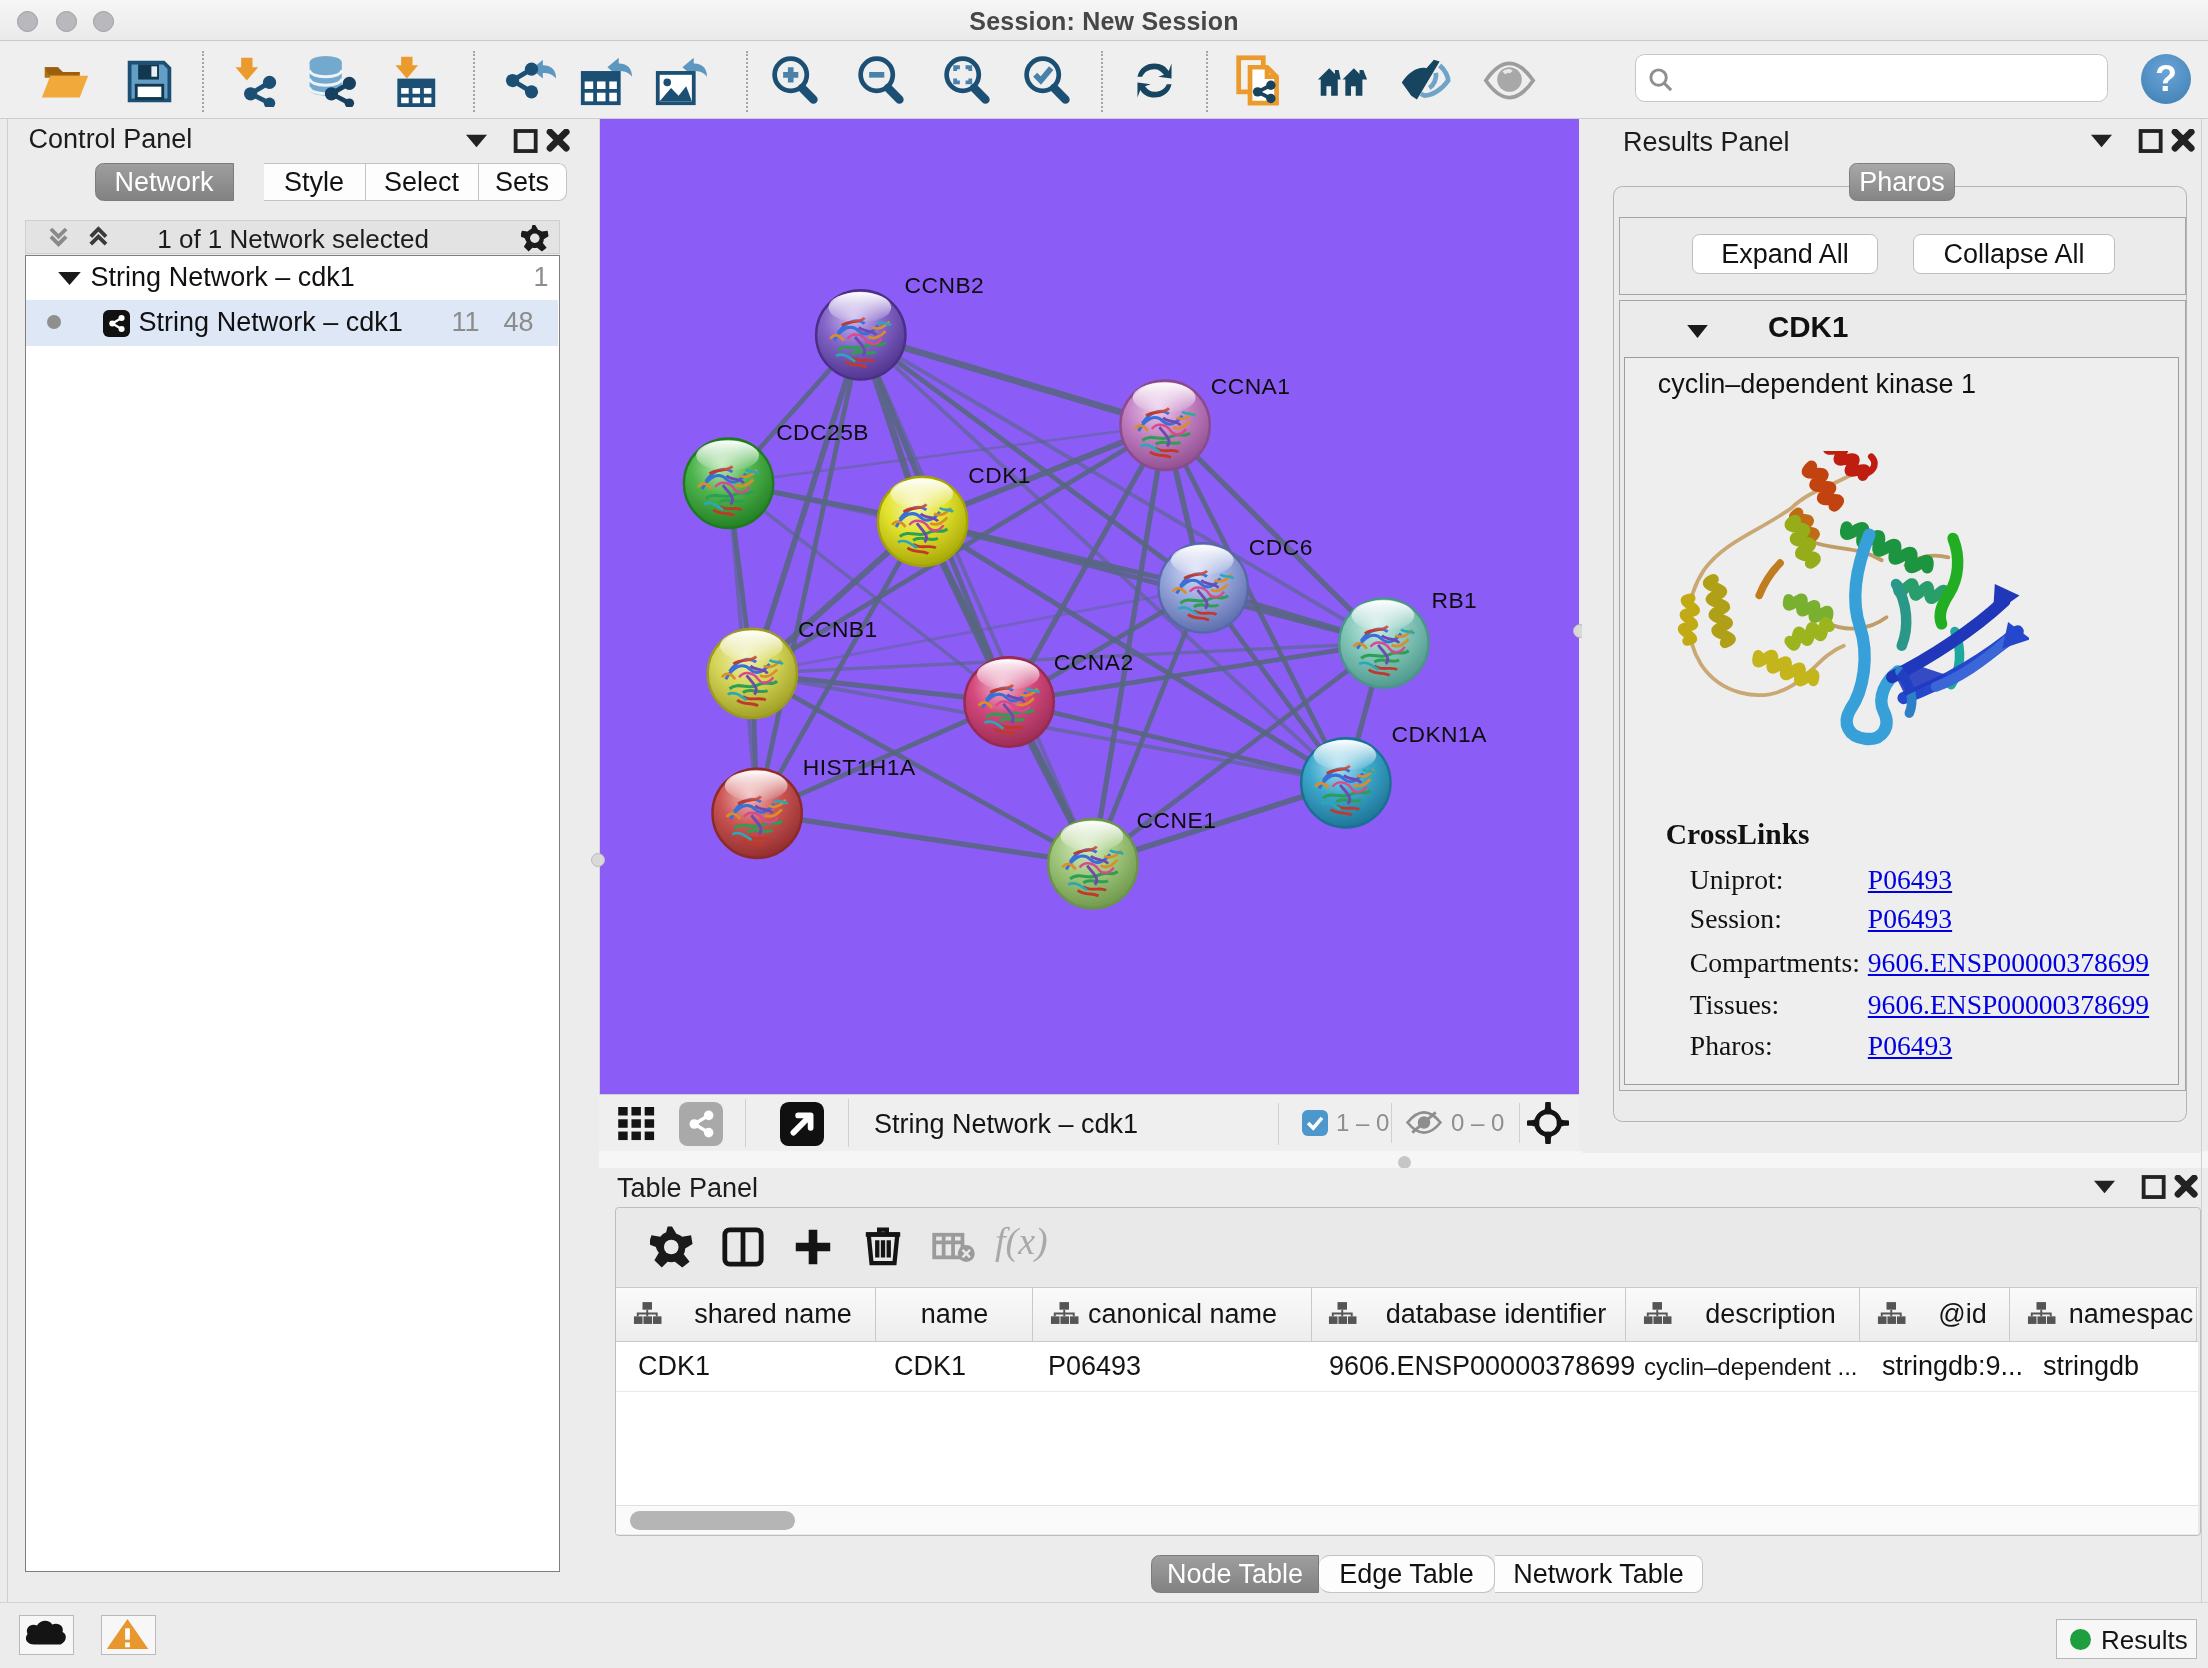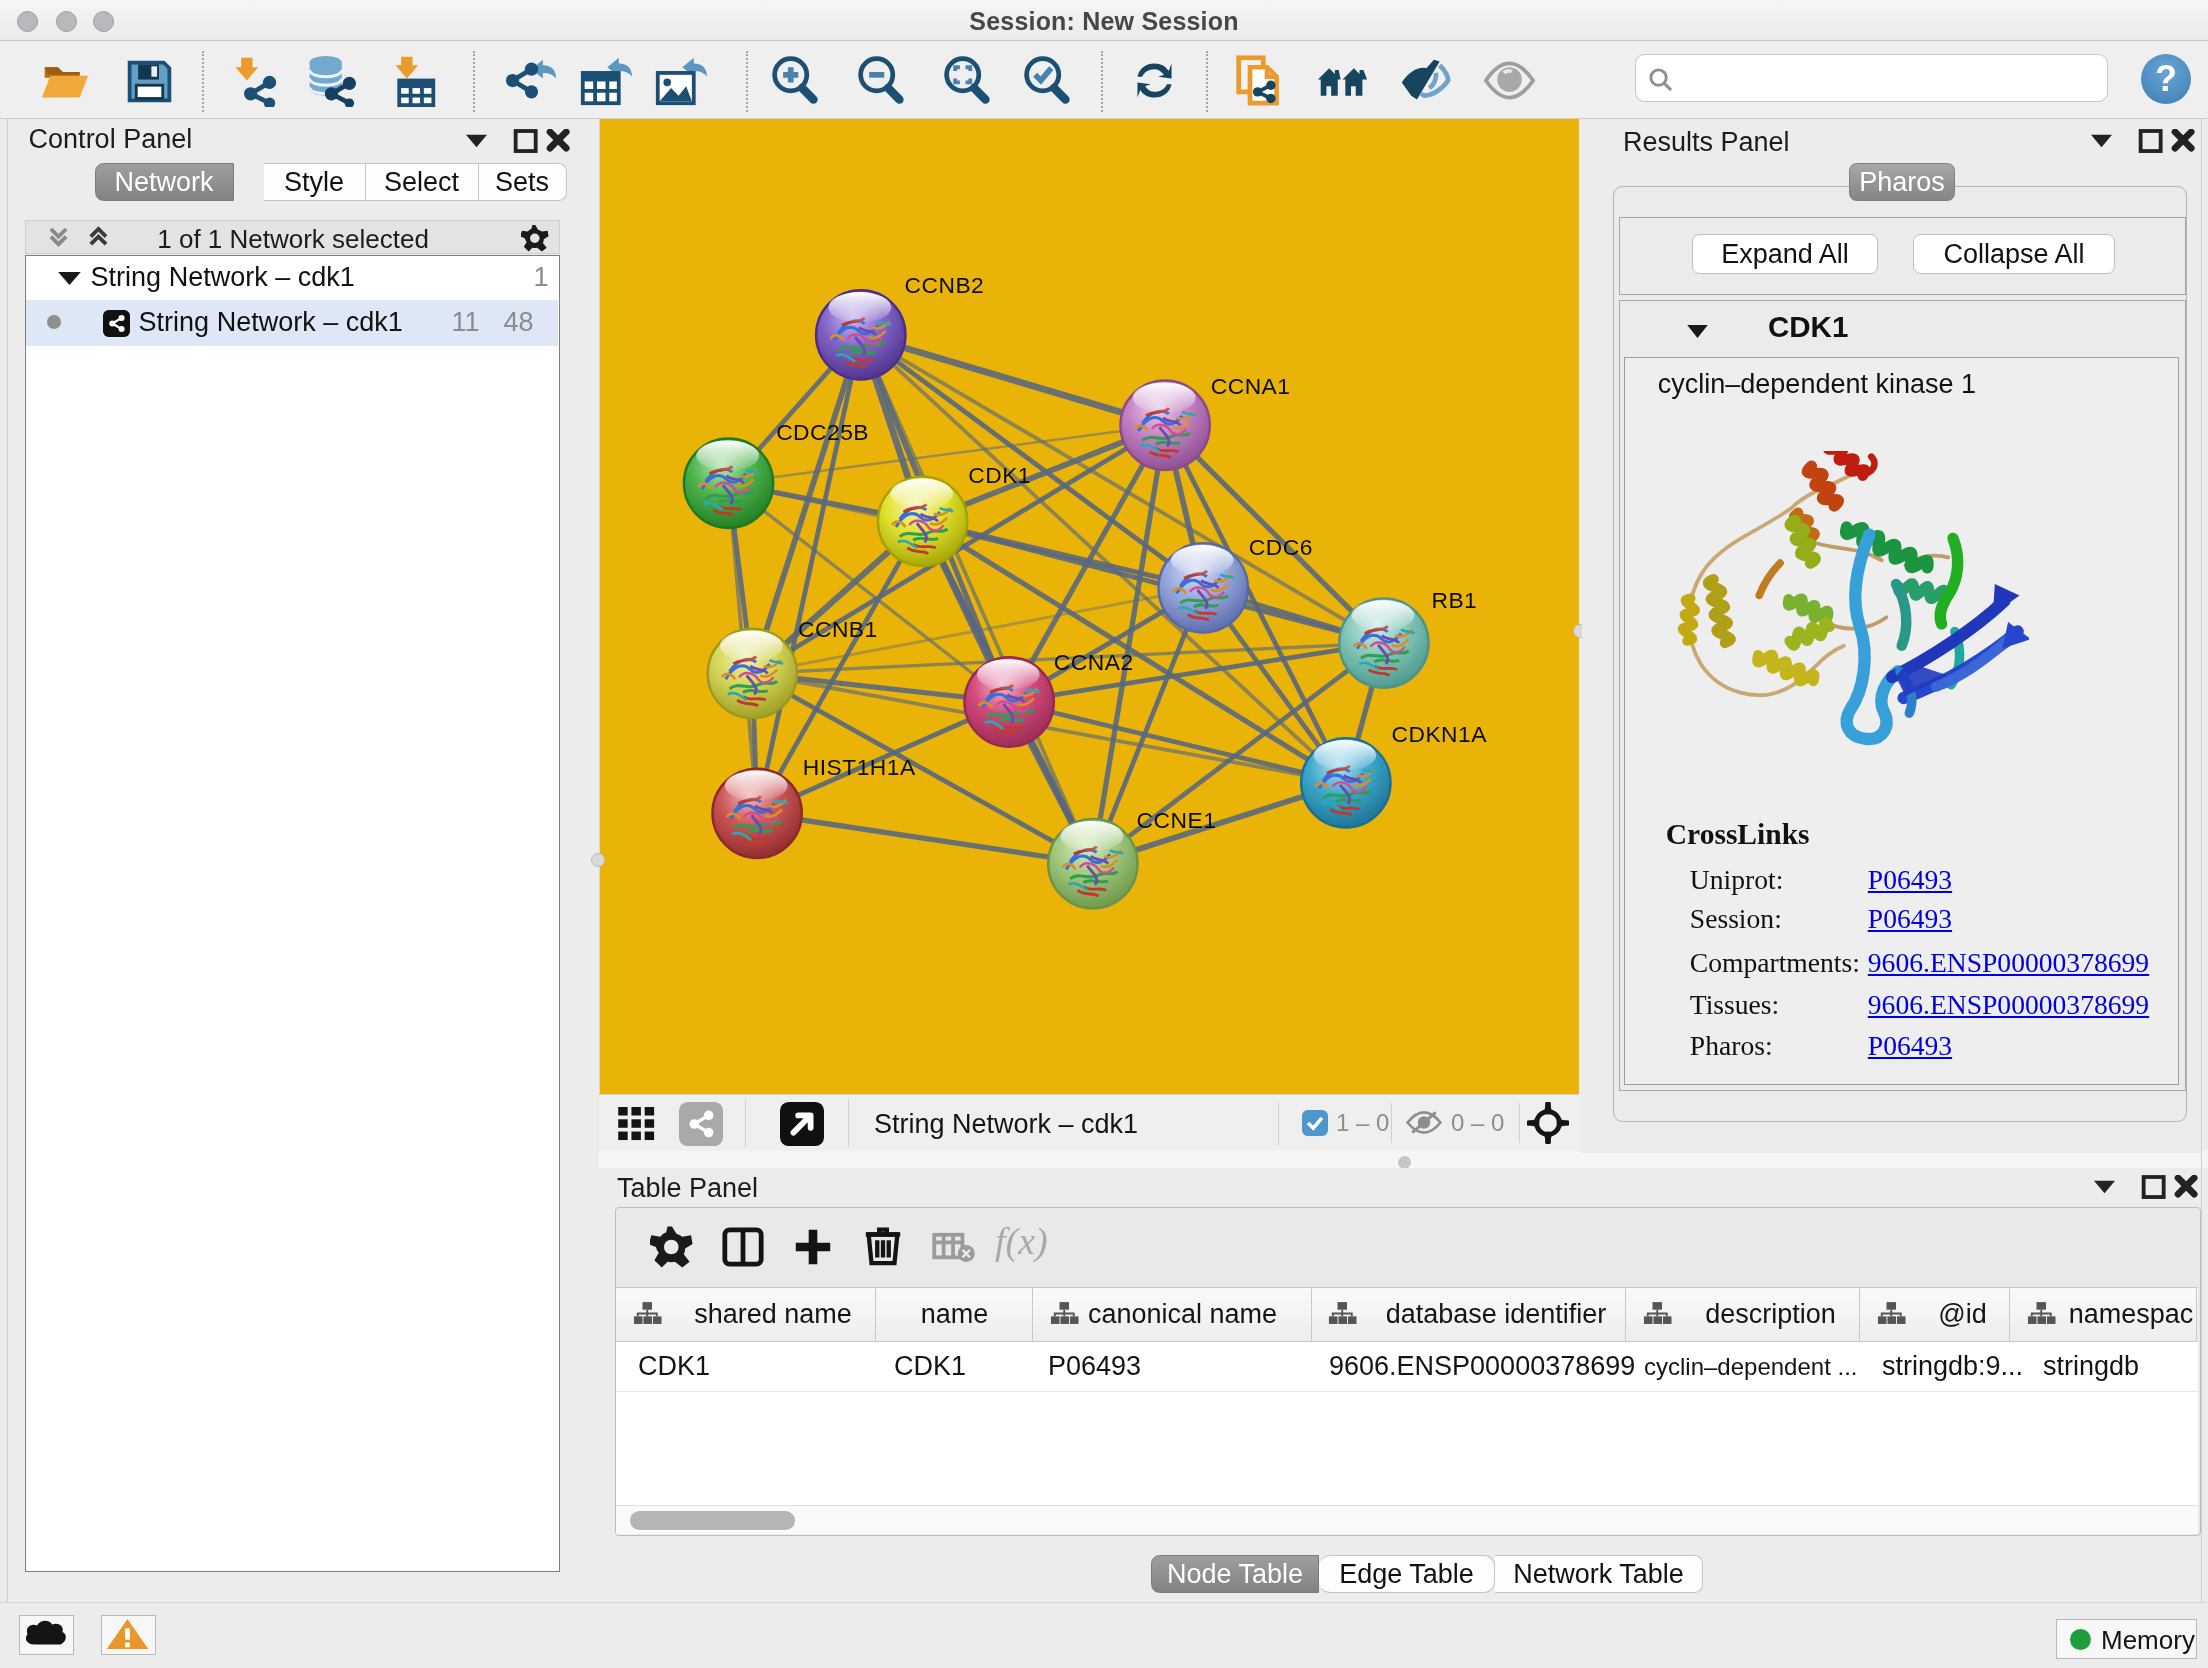--- a/index.html
+++ b/index.html
@@ -32,21 +32,21 @@
 
 #cpanel { position:absolute; left:7.6px; top:119px; width:592px; height:1483px; background:#ececec; }
 
 
 .tabgrp { position:absolute; display:flex;padding-left:24px; }
 .tab { height:38px; font-size:27px; color:#111; background:#fdfdfd; border:1px solid #c3c3c3;
   display:flex; align-items:center; justify-content:center; }
 .tab.sel { background:linear-gradient(#9e9e9e,#828282); color:#fff; border-color:#7c7c7c; }
 
 
-#canvas { position:absolute; left:599px; top:119px; width:980px; height:975px; background:#eab308; border-left:1px solid #d6d6d6; }
+#canvas { position:absolute; left:599px; top:119px; width:980px; height:975px; background:#8b5cf6; border-left:1px solid #d6d6d6; }
 #canvasbar { position:absolute; left:599px; top:1094px; width:980px; height:57px; background:#efefef; border-top:1px solid #d2d2d2;}
 #hsplit { position:absolute; left:599px; top:1151px; width:1609px; height:17px; background:#f6f6f6; }
 
 
 #rpanel { position:absolute; left:1582px; top:119px; width:619px; height:1034px; background:#ececec; }
 
 
 #tpanel { position:absolute; left:599px; top:1168px; width:1609px; height:434px; background:#ececec; }
 
 
@@ -722,17 +722,17 @@
     </div>
     <div class="sbtn" style="left:101px;top:12.4px;width:55px;height:40px;">
       <svg width="51" height="36" viewBox="0 0 54 38">
         <path d="M27 3 L49 35 L5 35 Z" fill="#e8962e"></path>
         <rect x="24.5" y="13" width="5" height="12" fill="#fff"></rect>
         <rect x="24.5" y="28" width="5" height="5" fill="#fff"></rect>
       </svg>
     </div>
     <div class="sbtn" style="left:2056px;top:16px;width:141px;height:40px;">
       <div style="position:absolute;left:13.3px;top:8.6px;width:21px;height:21px;border-radius:50%;background:#1e9e3e;"></div>
-      <div style="position:absolute;left:44px;top:4.8px;font-size:26px;color:#141414;">Memory</div>
+      <div style="position:absolute;left:44px;top:4.8px;font-size:26px;color:#141414;">Results</div>
     </div>
   </div>
 </div>
 
 
 </body></html>

